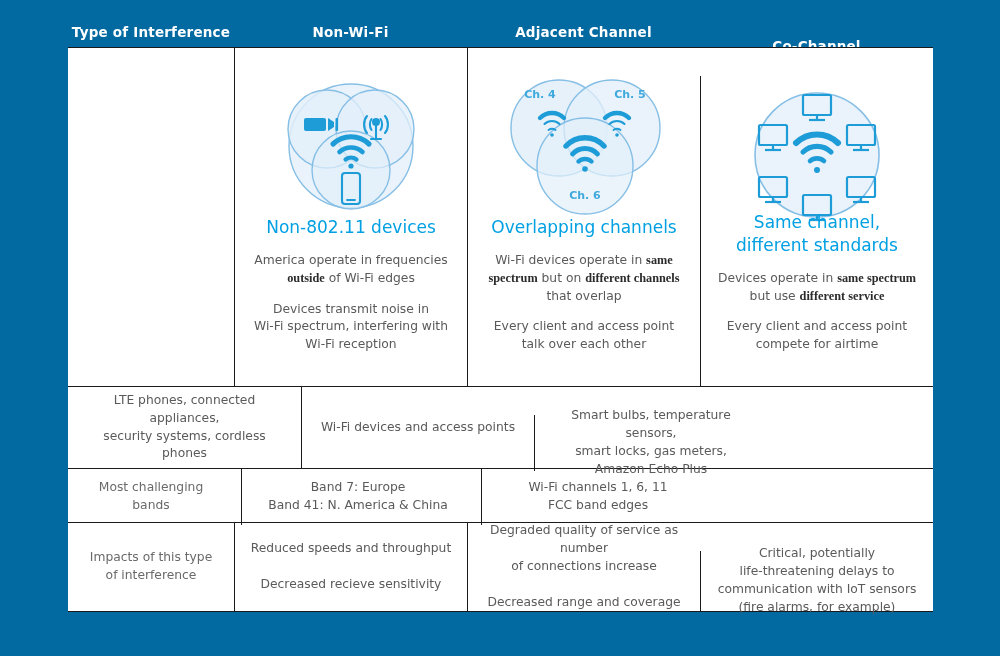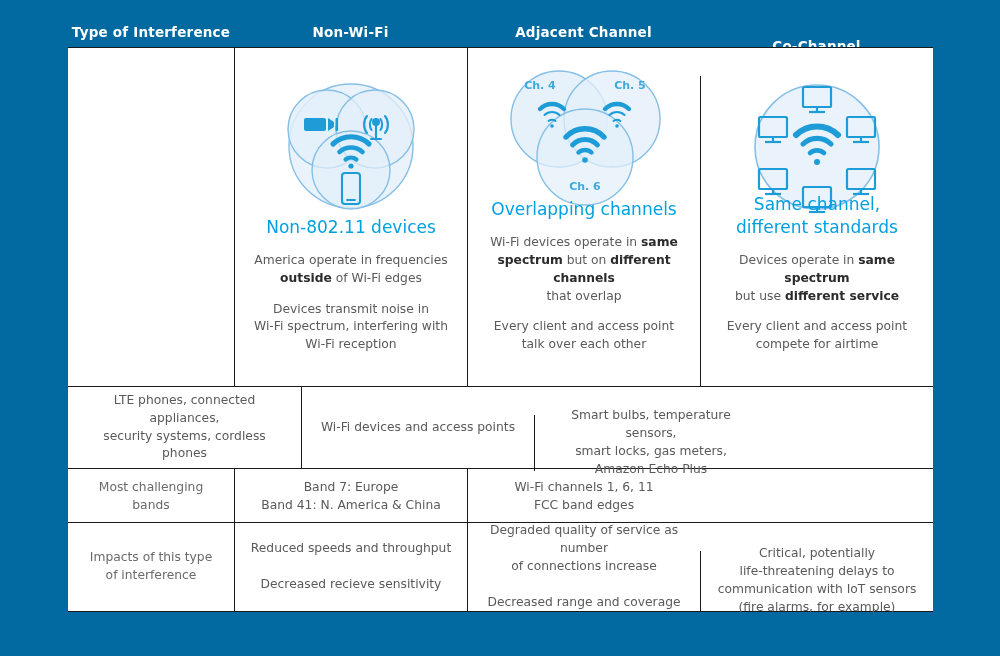--- a/index.html
+++ b/index.html
@@ -78,21 +78,21 @@
   .cell:first-child { border-left: none; }
 
   .cell.label-cell {
     color: #6a6a6a;
     font-size: 12.3px;
   }
 
   
   .row-hero  { height: 339px; }
   .row-devices { height: 82px; }
-  .row-bands { height: 54px; }
+  .row-bands { height: 54px; gap: 7px; }
   .row-impacts { height: 90px; }
 
   .hero-body {
     display: flex;
     flex-direction: column;
     align-items: center;
     justify-content: flex-end;
     height: 100%;
     width: 100%;
     padding-bottom: 4px;
@@ -112,21 +112,21 @@
     font-size: 17px;
     line-height: 1.35;
     margin-bottom: 13px;
     text-align: center;
   }
   .para {
     margin-bottom: 13px;
     text-align: center;
   }
   .para:last-child { margin-bottom: 0; }
-  .para b { color: #2b2b2b; font-weight: bold; }
+  .para b { color: #2b2b2b; font-weight: bold; font-family: Liberation Serif, serif; }
 
   .multiline { white-space: pre-line; }
 </style>
 </head>
 <body>
 
 <div class="page">
 
   <div class="header-row">
     <div class="header-cell col-0">

